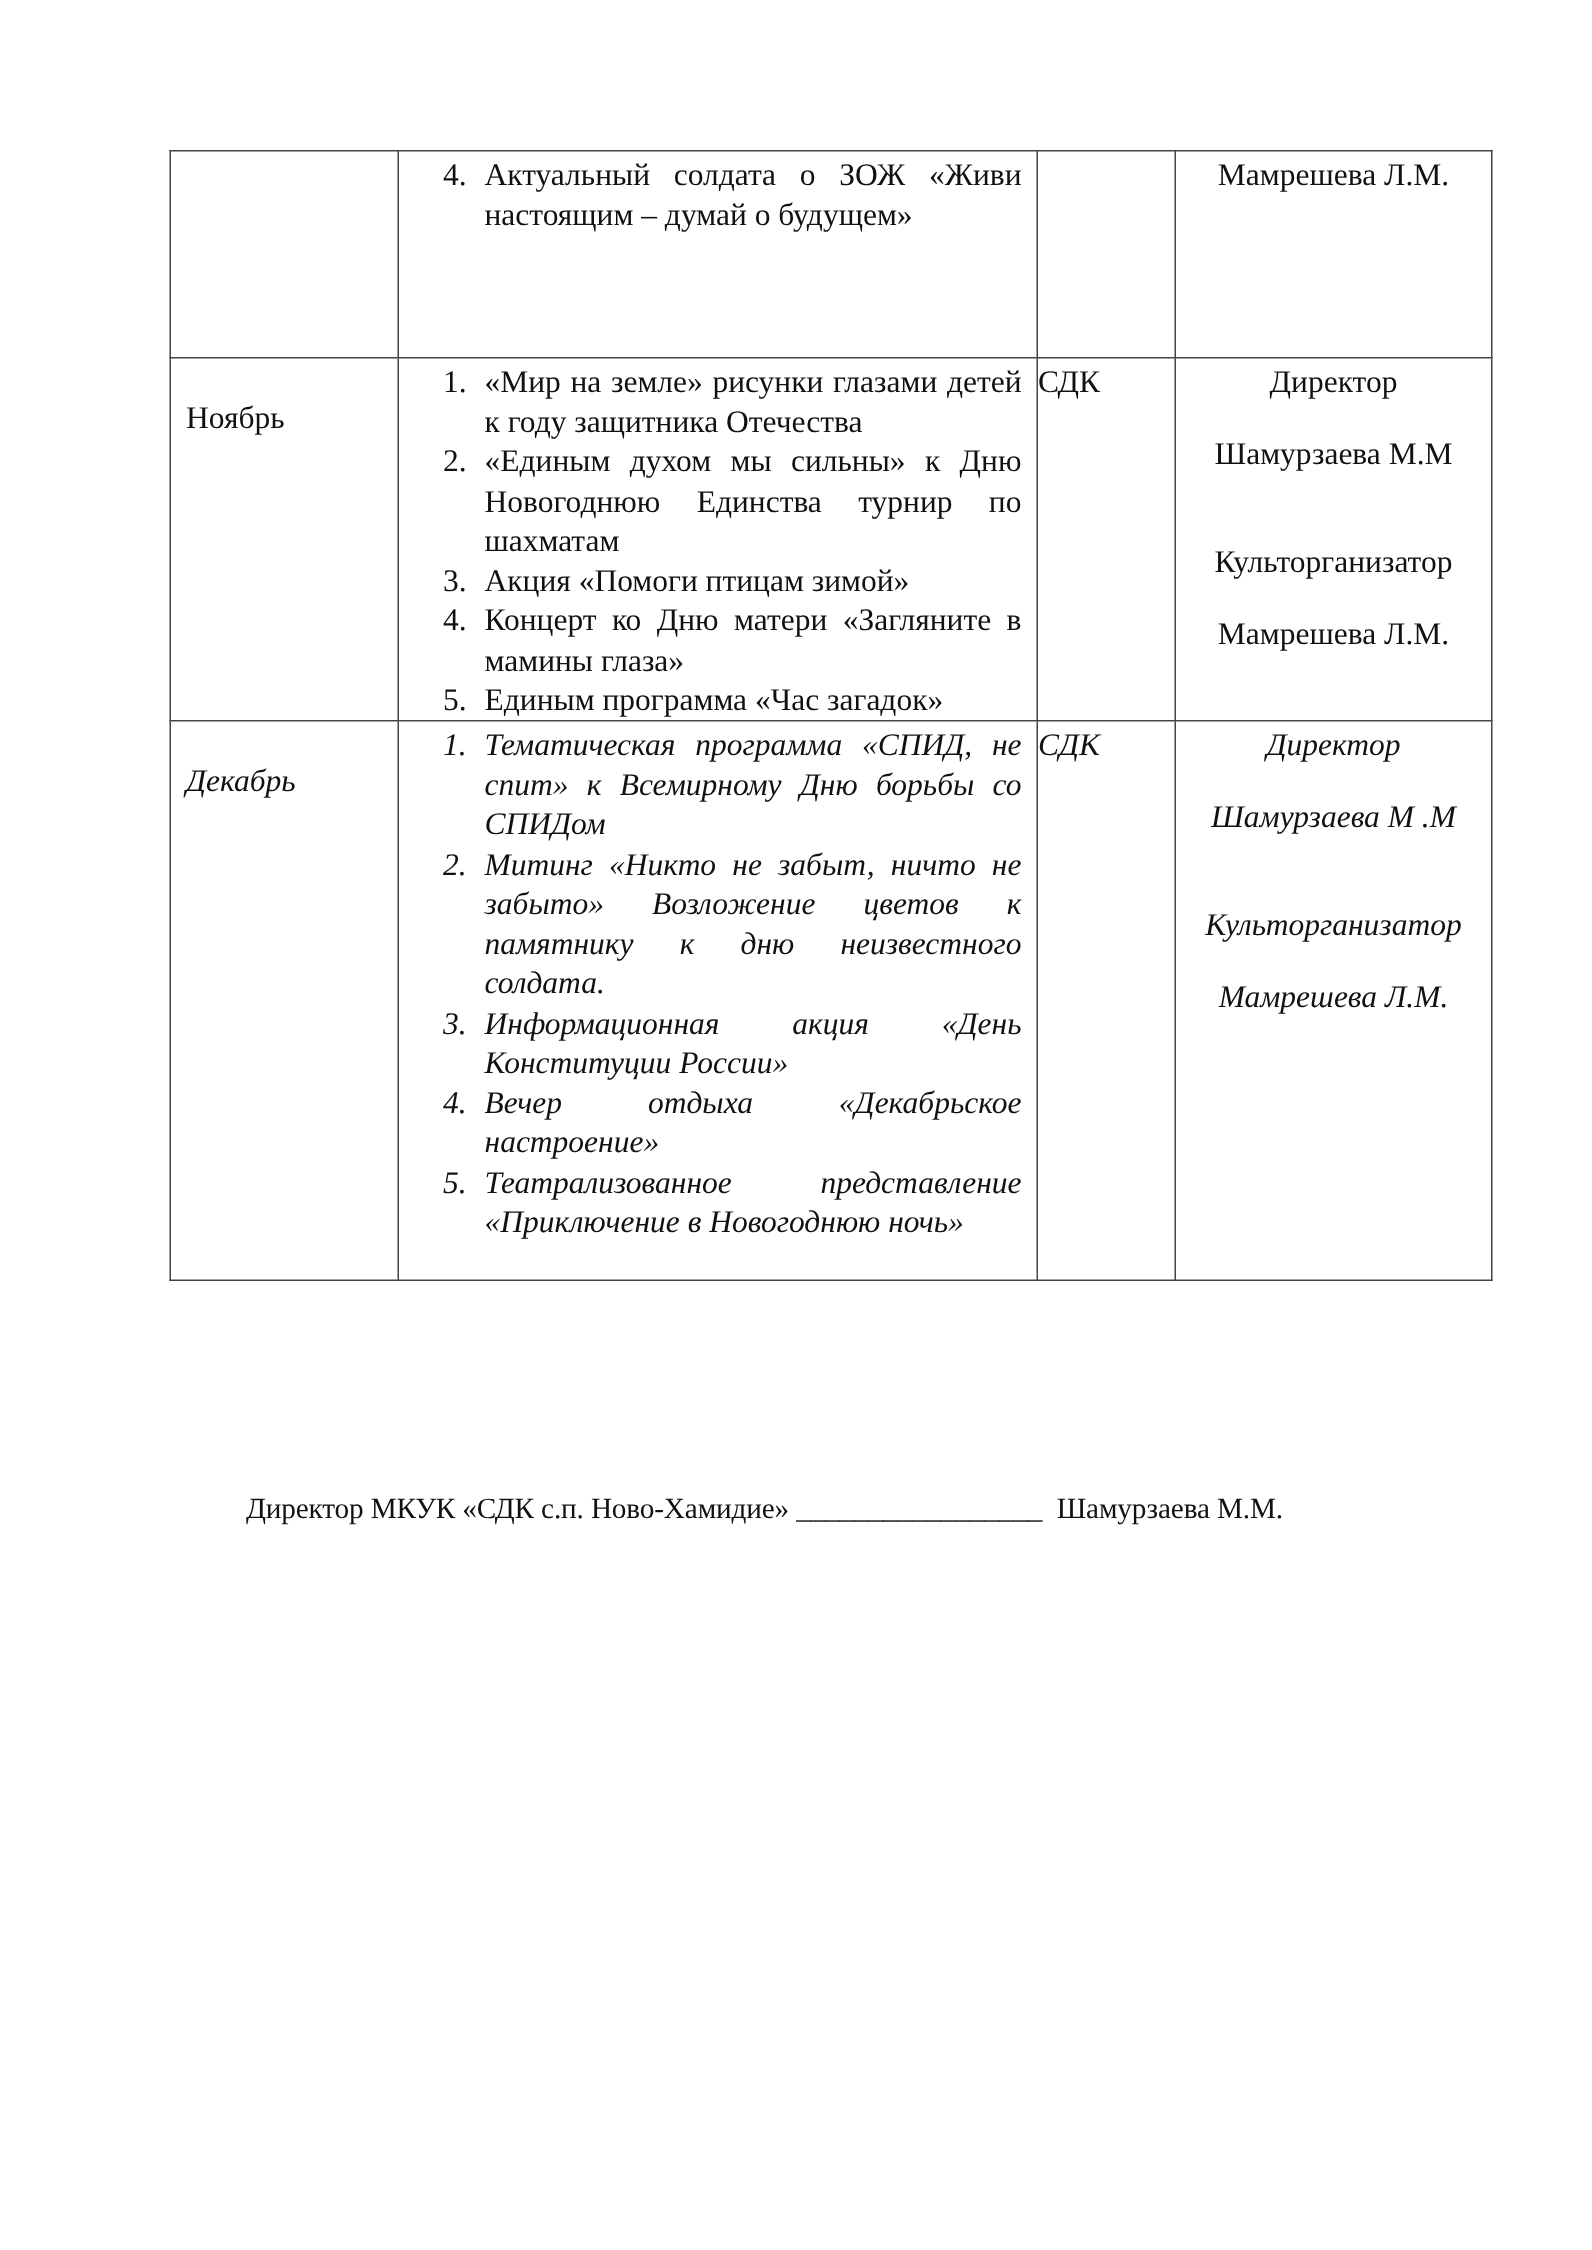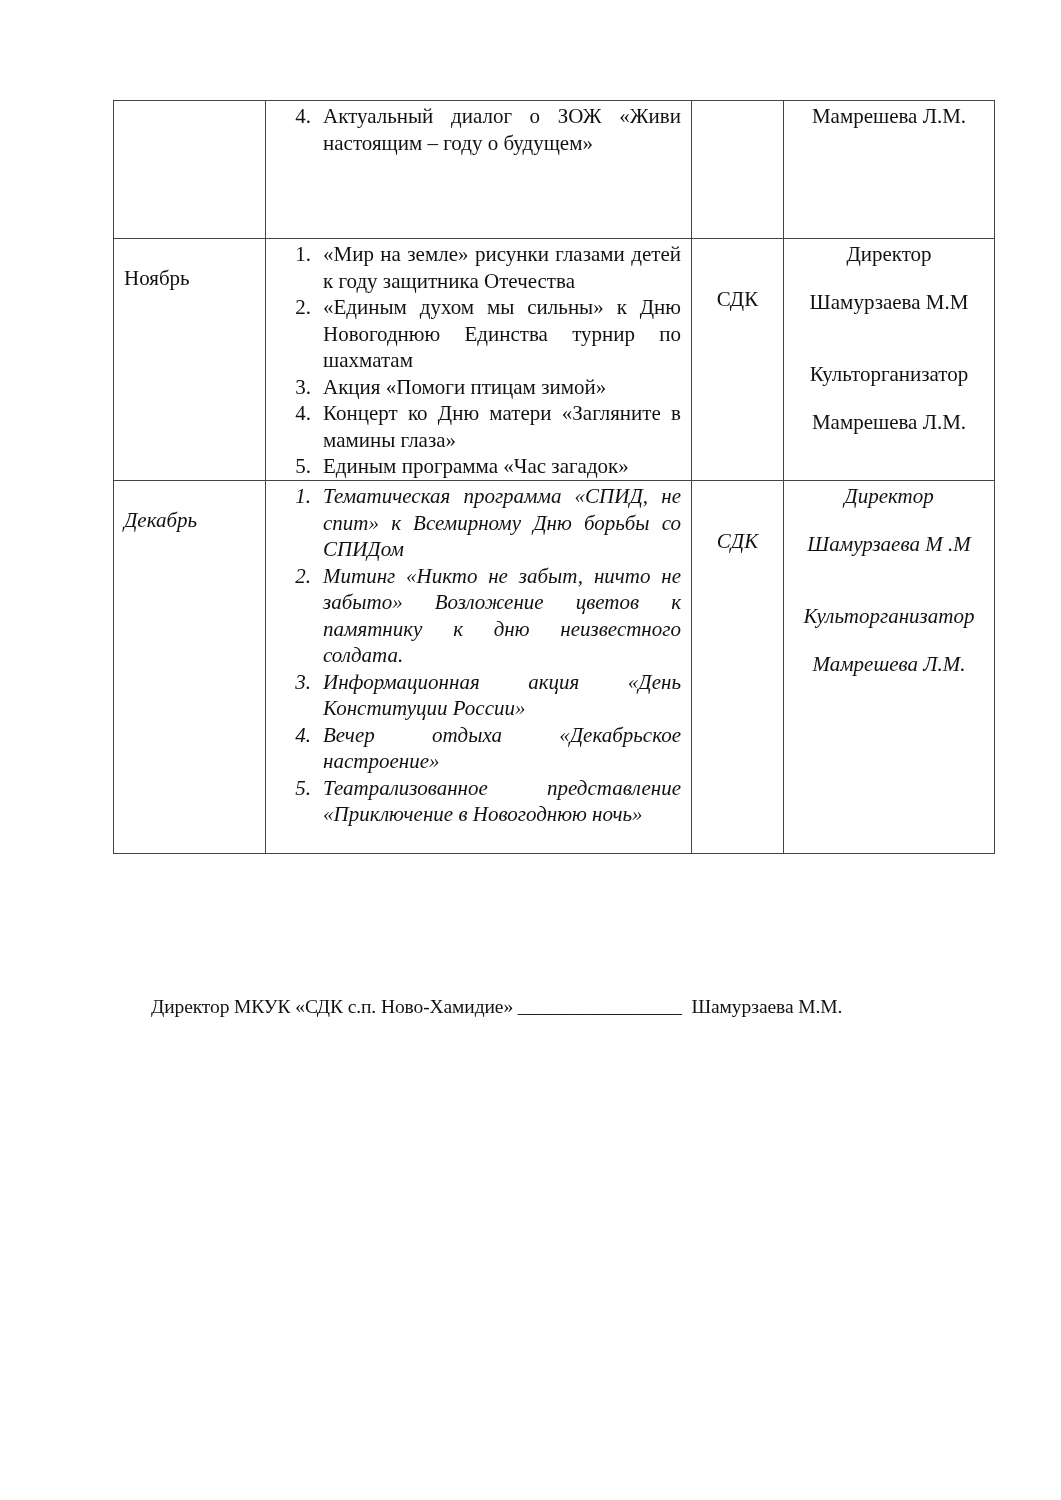--- a/index.html
+++ b/index.html
@@ -17,29 +17,29 @@
     }
     col.c1 { width: 152px; }
     col.c2 { width: 426px; }
     col.c3 { width: 92px; }
     col.c4 { width: 211px; }
     .month { padding: 2px 0 0 10px; line-height: 27px; margin-top: 24px; }
     .items { padding: 2px 10px 0 12px; }
     .item { display: flex; line-height: 26.5px; text-align: justify; }
     .num { width: 33px; flex-shrink: 0; text-align: right; padding-right: 12px; box-sizing: content-box; }
     .txt { flex: 1; text-align: justify; text-align-last: left; }
-    .place { text-align: center; padding-top: 2px; line-height: 27px; margin-top: 45px; }
+    .place { padding-top: 2px; line-height: 27px; }
     .resp { text-align: center; padding-top: 2px; }
     .resp .line { line-height: 27px; margin-bottom: 21px; }
     .resp .line.gap { margin-bottom: 45px; text-align: center; }
     .row0 td { height: 137px; }
     .row1 td { height: 241px; }
     .row2 td { height: 372px; font-style: italic; }
     .signature {
-      position: absolute; left: 151px; top: 996px; font-size: 19.5px;
+      position: absolute; left: 164px; top: 996px; font-size: 19.5px;
       white-space: pre; letter-spacing: -0.1px;
     }
   </style>
 </head>
 <body>
 
 <table class="plan">
   <colgroup>
       <col class="c1">
       <col class="c2">
@@ -49,21 +49,21 @@
   <tbody>
 
     <tr class="row0">
       <td>
           <div class="month"></div>
         </td>
       <td>
         <div class="items">
           <div class="item">
             <span class="num">4.</span>
-            <span class="txt">Актуальный диалог о ЗОЖ «Живи настоящим – году о будущем»</span>
+            <span class="txt">Актуальный солдата о ЗОЖ «Живи настоящим – думай о будущем»</span>
           </div>
         </div>
       </td>
       <td>
           <div class="place"></div>
         </td>
       <td>
         <div class="resp">
           <div class="line">Мамрешева Л.М.</div>
         </div>

